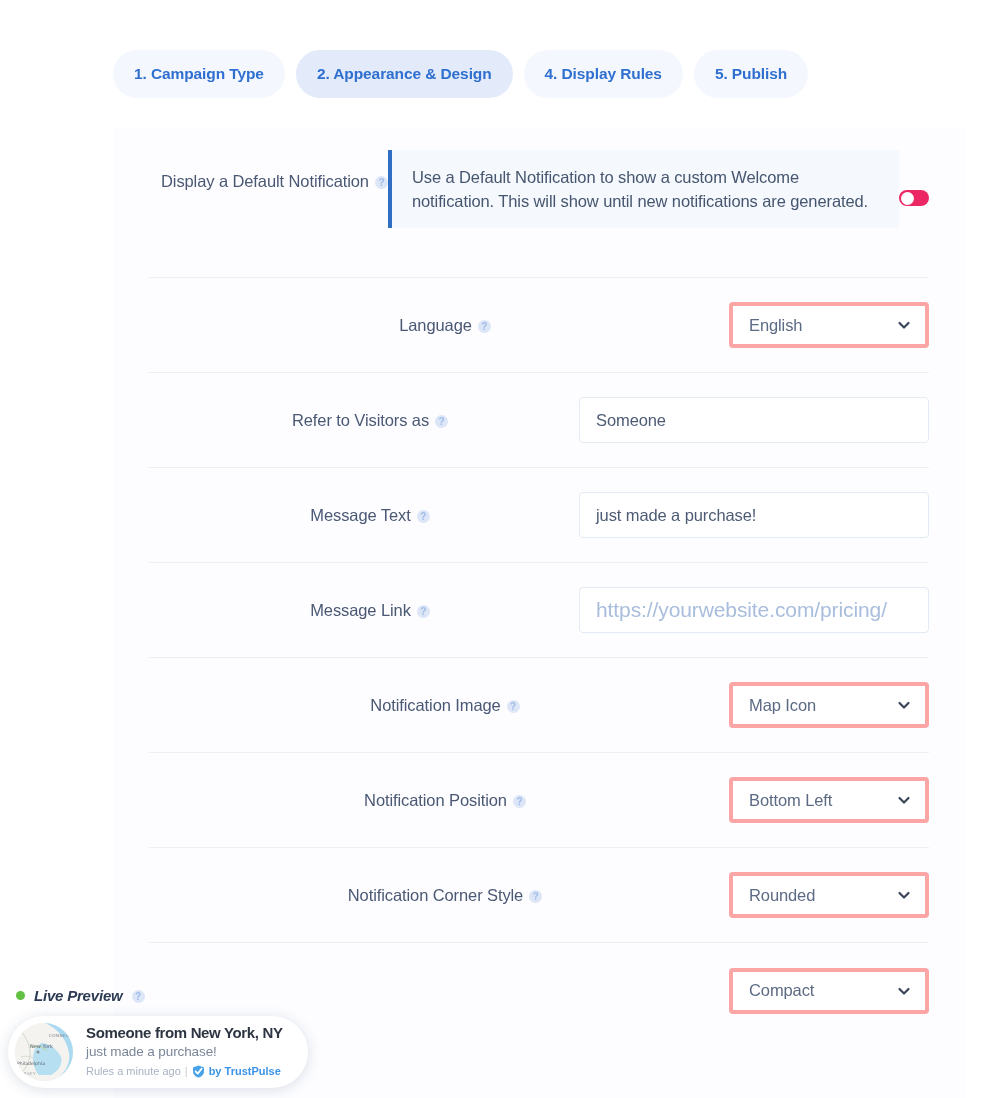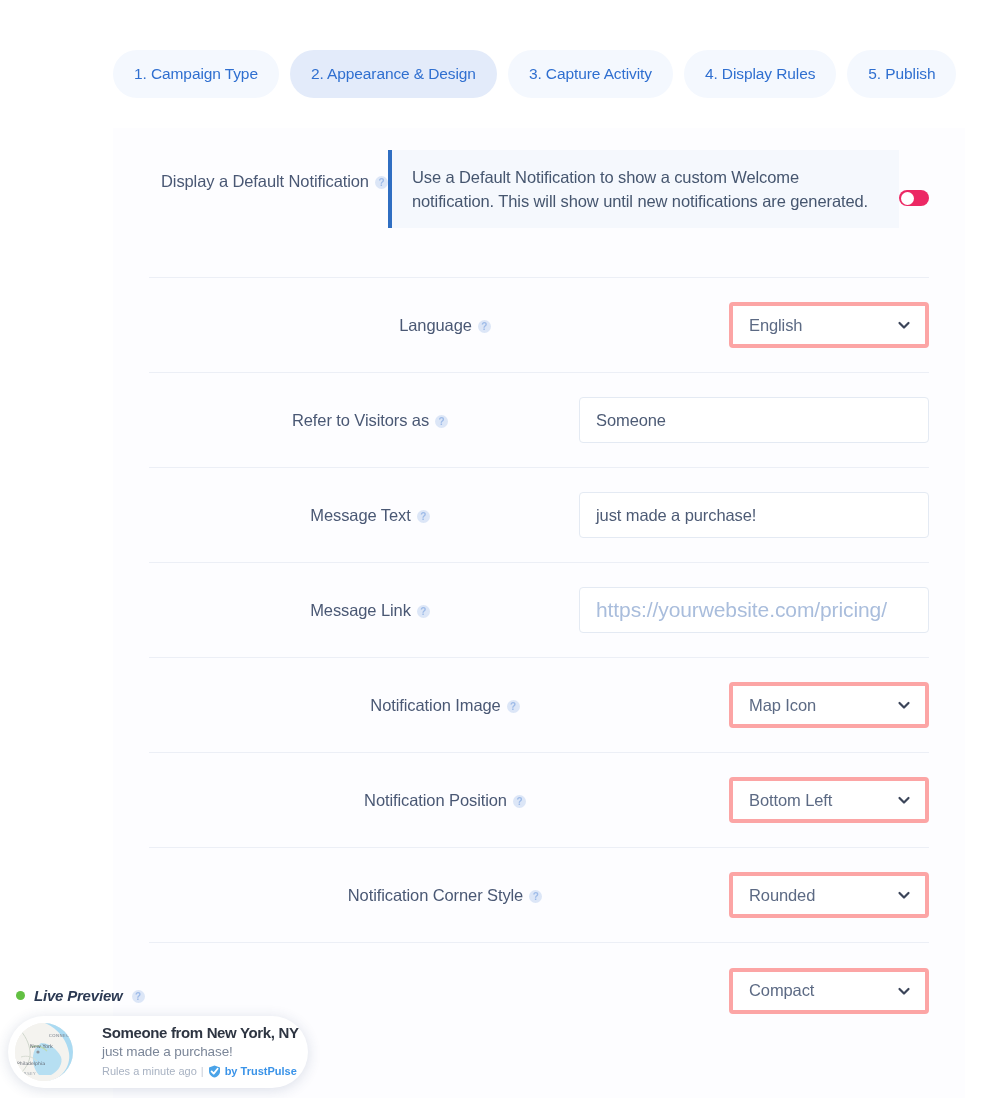--- a/index.html
+++ b/index.html
@@ -31,21 +31,21 @@
   .tab {
     height: 48px;
     padding: 0 21px;
     display: flex;
     align-items: center;
     justify-content: center;
     border-radius: 26px;
     background: #f4f8fe;
     color: #2f6fd0;
     font-size: 15.5px;
-    font-weight: normal;
+    font-weight: bold;
     letter-spacing: -0.1px;
     white-space: nowrap;
     cursor: pointer;
     border: none;
     text-align: right;
   }
   .tab.active {
     background: #e3ebfa;
     color: #2f6fd0;
   }
@@ -247,21 +247,20 @@
     margin-left: 8px;
     width: 300px;
     height: 72px;
     background: #ffffff;
     border-radius: 36px;
     box-shadow: 0 2px 14px rgba(40,60,110,0.16);
     display: flex;
     align-items: center;
     padding: 0 0 0 7px;
     overflow: hidden;
-    gap: 16px;
   }
   .lp-map {
     width: 58px;
     height: 58px;
     border-radius: 50%;
     flex: 0 0 auto;
     overflow: hidden;
     position: relative;
     background: #f2f1ee;
   }
@@ -303,21 +302,20 @@
   .lp-sep { color: #c6ccd7; }
 </style>
 </head>
 <body>
 
 <div class="page">
 
   <div class="tabs">
     <button class="tab">1. Campaign Type</button>
     <button class="tab active">2. Appearance &amp; Design</button>
-    <button class="tab">3. Capture Activity</button>
     <button class="tab">4. Display Rules</button>
     <button class="tab">5. Publish</button>
   </div>
 
   <div class="card">
 
 
     <div class="card-body">
 
       <div class="row first">

